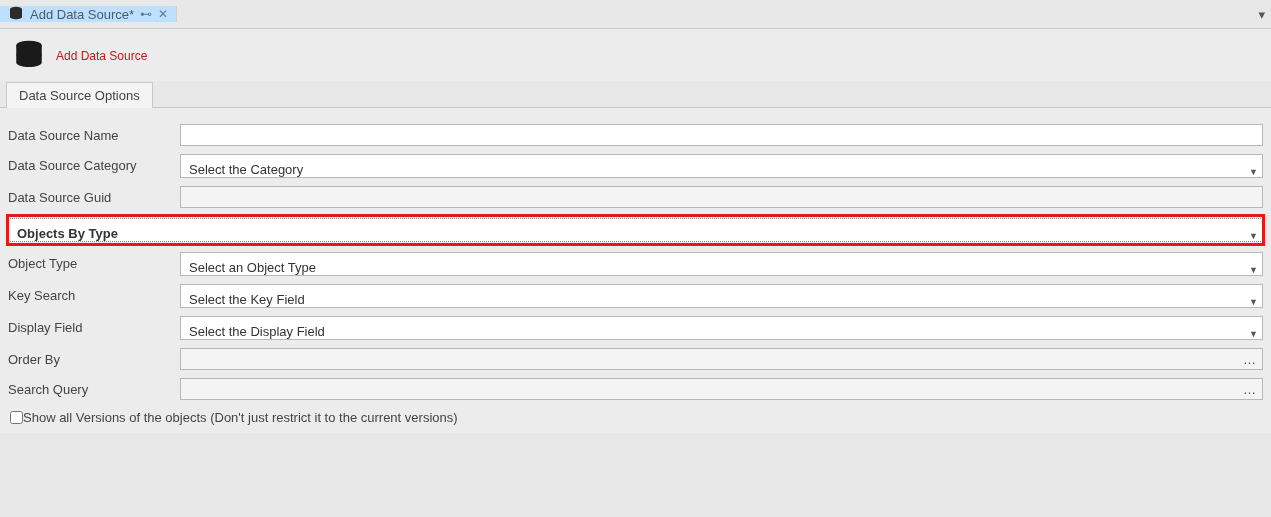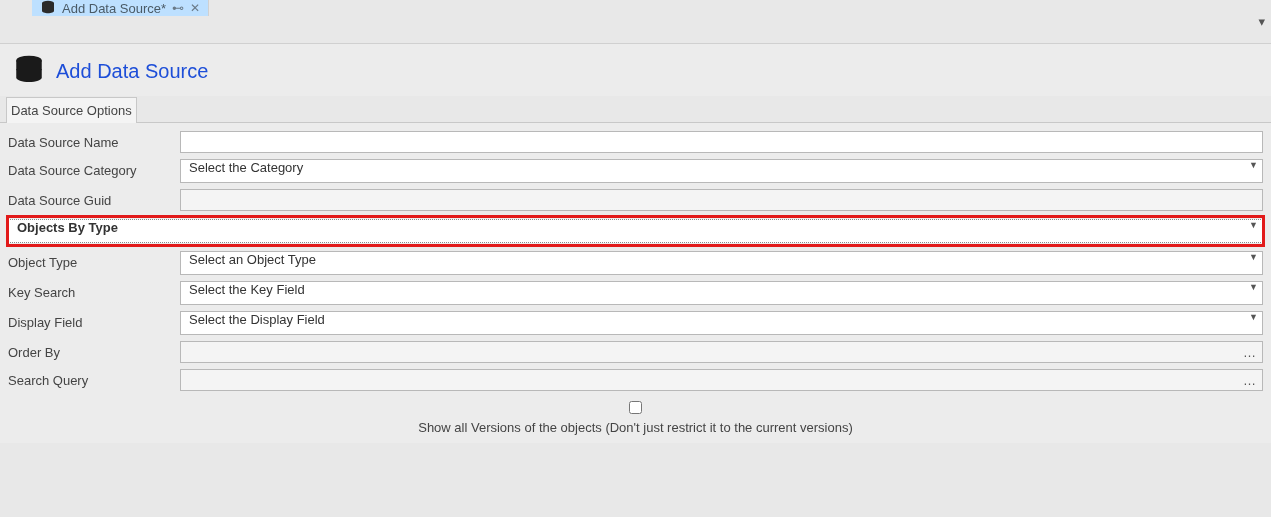--- a/index.html
+++ b/index.html
@@ -6,27 +6,26 @@
   body {
     font-family: "Segoe UI", Tahoma, sans-serif;
     font-size: 13px;
     color: #333;
     background: #e8e8e8;
     width: 1271px;
     height: 517px;
     overflow: hidden;
   }
   .tabstrip {
-    height: 44px;
+    height: 29px;
     background: #e8e8e8;
     border-bottom: 1px solid #d0d0d0;
     display: flex;
-    align-items: flex-start;
+    align-items: center;
     position: relative;
-    padding-left: 32px;
   }
   .doc-tab {
     background: #bde0ff;
     display: flex;
     align-items: center;
     padding: 0 8px;
     gap: 6px;
     border-right: 1px solid #d0d0d0;
   }
   .doc-tab .icon svg { display:block; }
@@ -35,43 +34,44 @@
   .tab-dropdown {
     position:absolute; right:6px; top:0; bottom:0;
     display:flex; align-items:center; cursor:pointer; color:#555;
   }
   .header-area {
     background: #ececec;
     padding: 10px 12px 8px 12px;
     display:flex; align-items:center; gap:10px;
   }
   .header-area svg { display:block; }
-  .page-title { font-size:20px; color:#1d4ed8; font-weight:400; }
+  .page-title { font-size:12px; color:#b91c1c; font-weight:400; }
   .options-tab-row {
     padding: 0 6px;
   }
   .options-tab {
     display:inline-block;
     background:#f4f4f4;
     border:1px solid #c8c8c8;
     border-bottom: none;
-    padding:5px 4px;
+    padding:5px 12px;
     color:#444;
     position:relative;
     top:1px;
   }
   .panel {
     border-top:1px solid #c8c8c8;
     background:#ececec;
     padding: 8px 8px 4px 8px;
   }
   .row {
     display:flex;
     align-items:flex-start;
     margin-bottom:6px;
+    margin-top:8px;
   }
   .row.highlighted {
     outline: 3px solid #e21a1a;
     outline-offset: -1px;
     padding: 2px 0;
     margin-bottom:6px;
   }
   .lbl {
     width: 172px;
     flex-shrink: 0;
@@ -89,21 +89,21 @@
   .textbox { height:22px; padding:2px 6px; }
   .textarea {
     height:80px;
     padding:4px 6px;
     resize:none;
     overflow-y:scroll;
   }
   .combo {
     height:24px;
     display:flex;
-    align-items:flex-start;
+    align-items:flex-end;
     justify-content:space-between;
     padding:0 4px 0 8px;
     cursor:pointer;
   }
   .combo .caret { color:#555; font-size:9px; }
   .readonly {
     height:22px;
     background:#f4f4f4;
     padding:2px 6px;
   }
@@ -111,24 +111,23 @@
     height:22px;
     background:#f4f4f4;
     display:flex;
     align-items:center;
     justify-content:flex-end;
     padding:0 6px;
     cursor:pointer;
     color:#555;
   }
   .checkbox-row {
-    display:flex; align-items:center; gap:6px;
+    display:flex; align-items:center; gap:0;
     padding:4px 2px;
     color:#444;
-    flex-direction:column;
   }
   .checkbox-row input { margin:0; }
   .highlighted .combo { border:1px dotted #888;font-weight:bold; }
 </style>
 </head>
 <body>
 
 <div class="tabstrip">
   <div class="doc-tab">
     <span class="icon">

